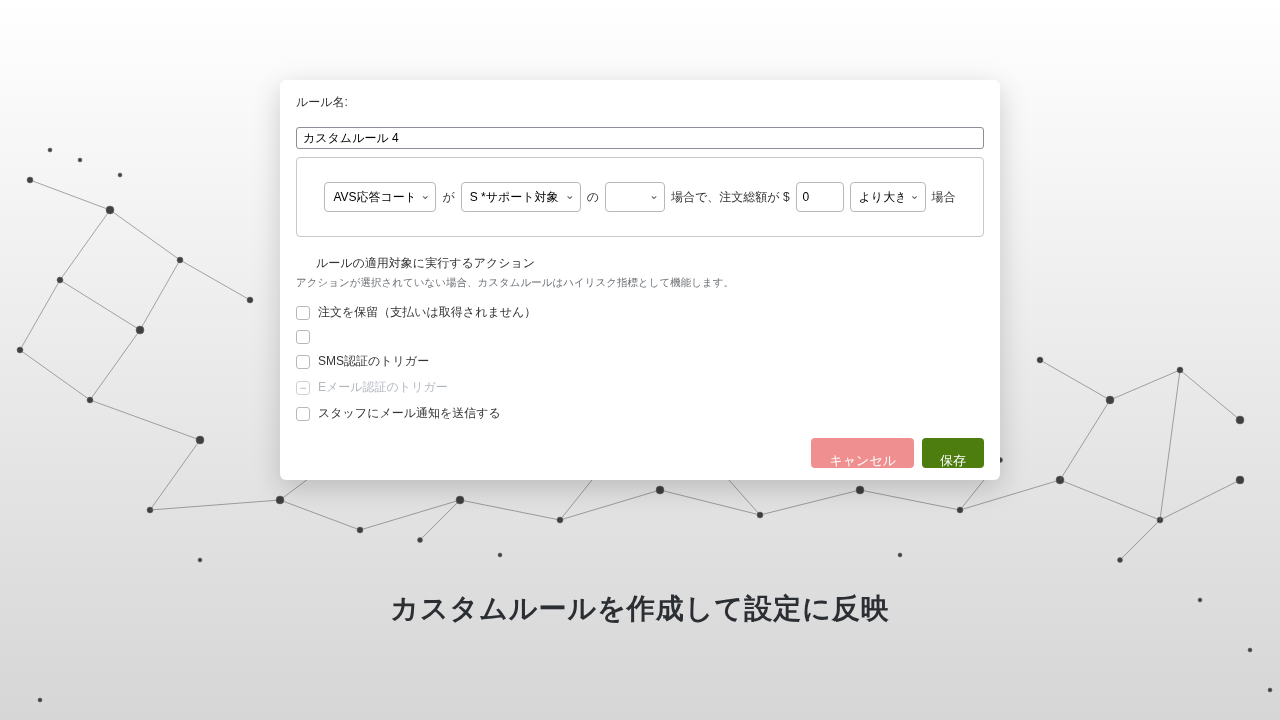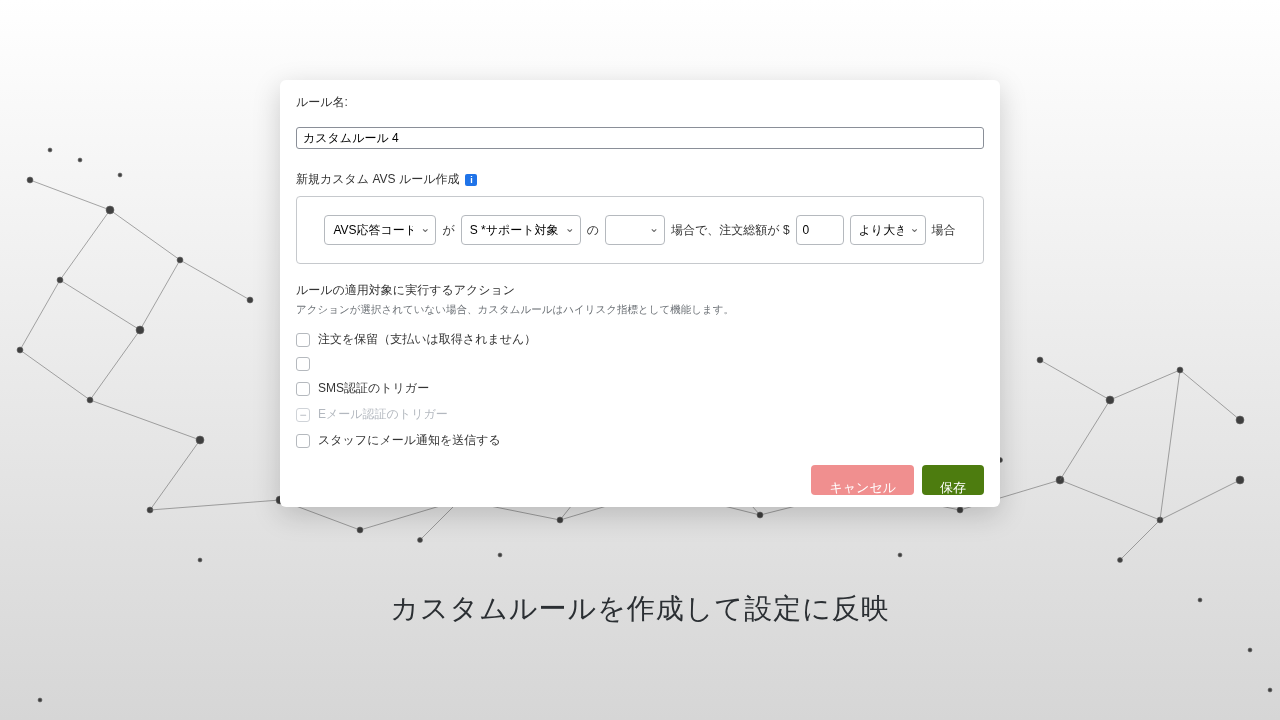--- a/index.html
+++ b/index.html
@@ -30,21 +30,21 @@
   }
   .section-title { font-size: 12px; color: #333; margin-top: 22px; display: flex; align-items: center; gap: 6px; }
   .info-icon {
     width: 12px; height: 12px; background:#1f73e8; color:#fff; font-size:9px; font-weight:bold;
     display:inline-flex; align-items:center; justify-content:center; border-radius:2px;
   }
   .rule-box {
     border: 1px solid #c6c9cd;
     border-radius: 4px;
     margin-top: 8px;
-    padding: 18px 10px;
+    padding: 24px 10px;
     display: flex;
     align-items: center;
     justify-content: center;
     gap: 6px;
     font-size: 12px;
     color: #333;
     flex-wrap: nowrap;
   }
   .select, .num-input {
     height: 30px;
@@ -54,37 +54,37 @@
     font-size: 12px;
     padding: 0 22px 0 8px;
     appearance: none;
     position: relative;
   }
   .select-wrap { position: relative; display:inline-block; }
   .select-wrap::after {
     content: "⌄"; position:absolute; right:6px; top:6px; font-size:12px; color:#666; pointer-events:none;
   }
   .num-input { width: 48px; padding: 0 6px; }
-  .actions-title { font-size: 12px; color:#333; margin-top: 18px; }
+  .actions-title { font-size: 12px; color:#333; margin-top: 18px; margin-left: 20px; }
   .actions-hint { font-size: 10.5px; color:#6d7277; margin-top: 4px; }
   .checklist { margin-top: 14px; display:flex; flex-direction:column; gap: 9px; }
   .check-row { display:flex; align-items:center; gap:8px; font-size:12px; color:#333; }
   .check-row input[type=checkbox] { width:14px; height:14px; border:1px solid #b5b9be; border-radius:3px; appearance:none; background:#fff; }
   .check-row.disabled { color:#b3b8bf; }
   .check-row.disabled .minus-box {
     width:14px; height:14px; border:1px solid #cfd3d8; border-radius:3px; display:inline-flex; align-items:center; justify-content:center;
     color:#b3b8bf; font-size:12px; line-height:1;
   }
   .footer { display:flex; justify-content:flex-end; gap:8px; margin-top: 16px; }
   .btn { height:30px; padding: 14px 18px; border:none; border-radius:4px; font-size:13px; color:#fff; cursor:pointer; }
   .btn-cancel { background:#f08f8f; }
   .btn-save { background:#4d7c0f; }
   .caption {
     position:absolute; left:0; right:0; top: 590px; text-align:center;
-    font-size: 28px; color:#2b2f33; letter-spacing: 1px;
+    font-size: 28px; color:#2b2f33; letter-spacing: 1px; font-weight: bold;
   }
 </style>
 </head>
 <body>
 
 <svg class="bg-svg" viewBox="0 0 1280 720">
   <g stroke="#555" stroke-width="0.6" fill="#222" opacity="0.85">
 
     <line x1="30" y1="180" x2="110" y2="210"></line>
       <line x1="110" y1="210" x2="60" y2="280"></line>
@@ -163,24 +163,20 @@
     <circle cx="1250" cy="650" r="2"></circle>
       <circle cx="1270" cy="690" r="2"></circle>
       <circle cx="40" cy="700" r="2"></circle>
   </g>
 </svg>
 
 <div class="modal">
   <div class="label">ルール名:</div>
   <input class="rule-name" value="カスタムルール 4" style="">
 
-  <div class="section-title">
-    <span>新規カスタム AVS ルール作成</span>
-    <span class="info-icon">i</span>
-  </div>
 
   <div class="rule-box">
     <span class="select-wrap"><select class="select" style="width:112px"><option>AVS応答コード</option></select></span>
     <span>が</span>
     <span class="select-wrap"><select class="select" style="width:120px"><option>S *サポート対象外</option></select></span>
     <span>の</span>
     <span class="select-wrap"><select class="select" style="width:60px"><option></option></select></span>
     <span>場合で、注文総額が $</span>
     <input class="num-input" value="0" style="">
     <span class="select-wrap"><select class="select" style="width:76px"><option>より大きい</option></select></span>

